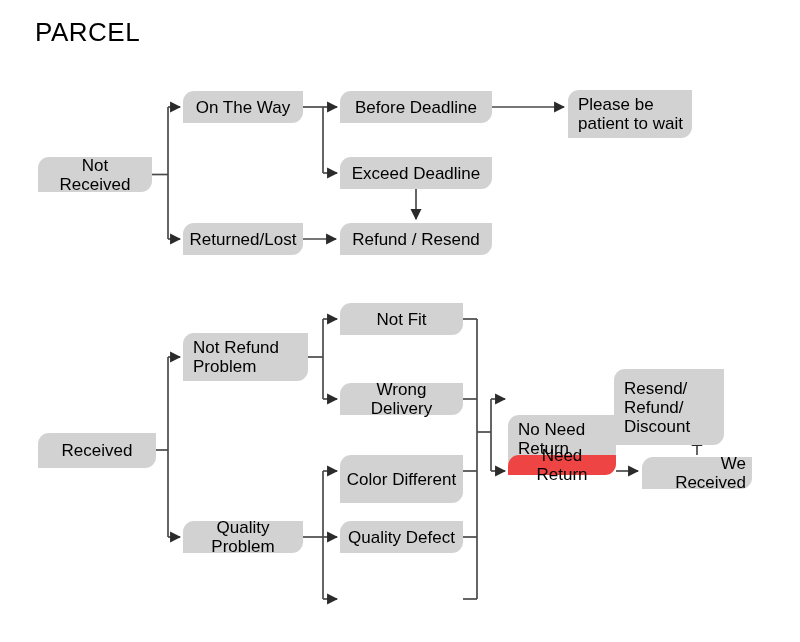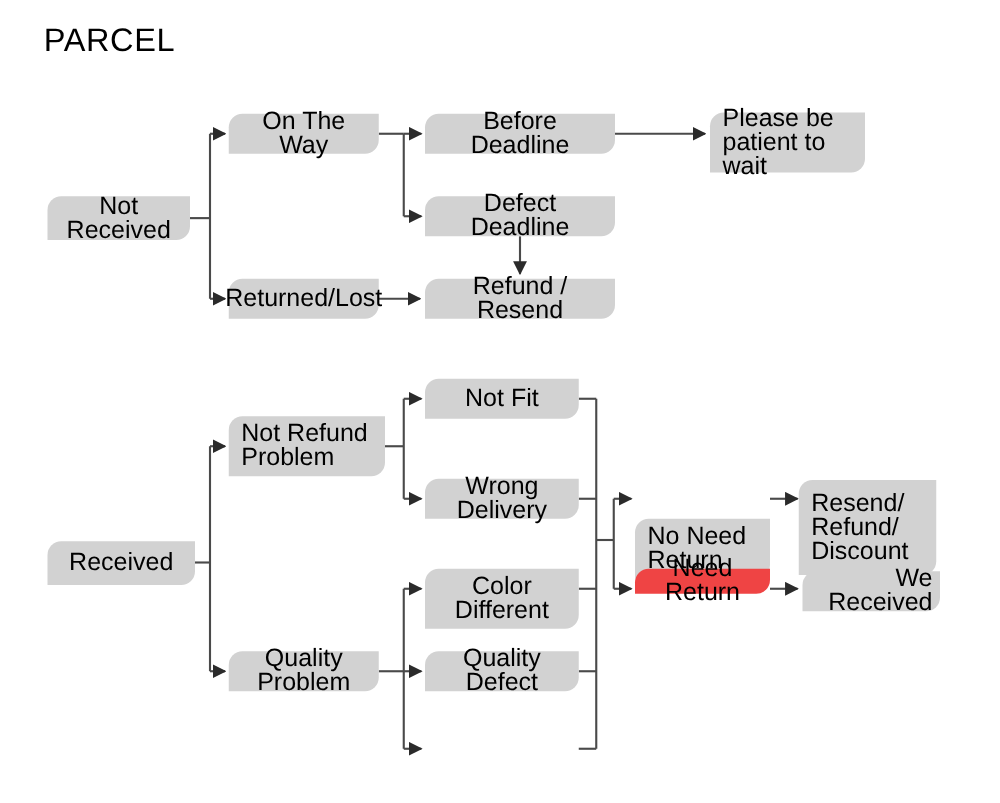--- a/index.html
+++ b/index.html
@@ -30,21 +30,21 @@
     top: 0;
     width: 800px;
     height: 642px;
     pointer-events: none;
   }
   .node {
     position: absolute;
     box-sizing: border-box;
     background: #d2d2d2;
     color: #000000;
-    font-size: 20px;
+    font-size: 17px;
     line-height: 19px;
     display: flex;
     align-items: center;
     justify-content: center;
     text-align: center;
     
     border-radius: 11px 0 11px 0;
     padding: 0 6px;
     white-space: pre-line;
   }
@@ -118,34 +118,34 @@
       <path d="M 616 471 L 638 471"></path>
 
       <path d="M 697 455 L 697 436"></path>
     </g>
   </svg>
 
   <div class="node" style="left: 38px; top: 157px; width: 114px; height: 35px; background: rgb(210, 210, 210); color: rgb(0, 0, 0);">Not Received</div>
   <div class="node" style="left: 183px; top: 91px; width: 120px; height: 32px; background: rgb(210, 210, 210); color: rgb(0, 0, 0);">On The Way</div>
   <div class="node" style="left: 183px; top: 223px; width: 120px; height: 32px; background: rgb(210, 210, 210); color: rgb(0, 0, 0);">Returned/Lost</div>
   <div class="node" style="left: 340px; top: 91px; width: 152px; height: 32px; background: rgb(210, 210, 210); color: rgb(0, 0, 0);">Before Deadline</div>
-  <div class="node" style="left: 340px; top: 157px; width: 152px; height: 32px; background: rgb(210, 210, 210); color: rgb(0, 0, 0);">Defect Deadline</div>
+  <div class="node" style="left: 340px; top: 157px; width: 152px; height: 32px; background: rgb(210, 210, 210); color: rgb(0, 0, 0);">Exceed Deadline</div>
   <div class="node" style="left: 340px; top: 223px; width: 152px; height: 32px; background: rgb(210, 210, 210); color: rgb(0, 0, 0);">Refund / Resend</div>
   <div class="node align-left" style="left: 568px; top: 90px; width: 124px; height: 48px; background: rgb(210, 210, 210); color: rgb(0, 0, 0);">Please be
 patient to wait</div>
 
   <div class="node" style="left: 38px; top: 433px; width: 118px; height: 35px; background: rgb(210, 210, 210); color: rgb(0, 0, 0);">Received</div>
   <div class="node align-left" style="left: 183px; top: 333px; width: 125px; height: 48px; background: rgb(210, 210, 210); color: rgb(0, 0, 0);">Not Refund
 Problem</div>
   <div class="node" style="left: 183px; top: 521px; width: 120px; height: 32px; background: rgb(210, 210, 210); color: rgb(0, 0, 0);">Quality Problem</div>
   <div class="node" style="left: 340px; top: 303px; width: 123px; height: 32px; background: rgb(210, 210, 210); color: rgb(0, 0, 0);">Not Fit</div>
   <div class="node" style="left: 340px; top: 383px; width: 123px; height: 32px; background: rgb(210, 210, 210); color: rgb(0, 0, 0);">Wrong Delivery</div>
   <div class="node" style="left: 340px; top: 455px; width: 123px; height: 48px; background: rgb(210, 210, 210); color: rgb(0, 0, 0);">Color Different</div>
   <div class="node" style="left: 340px; top: 521px; width: 123px; height: 32px; background: rgb(210, 210, 210); color: rgb(0, 0, 0);">Quality Defect</div>
   <div class="node align-left" style="left: 508px; top: 375px; width: 108px; height: 48px; background: rgb(210, 210, 210); color: rgb(0, 0, 0); margin-top: 40px;">No Need
 Return</div>
   <div class="node" style="left: 508px; top: 455px; width: 108px; height: 20px; background: #ef4444; color: rgb(0, 0, 0);">Need Return</div>
-  <div class="node align-left" style="left: 639px; top: 369px; width: 110px; height: 76px; background: rgb(210, 210, 210); color: rgb(0, 0, 0); margin-top: 15px;">Resend/
+  <div class="node align-left" style="left: 614px; top: 369px; width: 110px; height: 76px; background: rgb(210, 210, 210); color: rgb(0, 0, 0);">Resend/
 Refund/
 Discount</div>
   <div class="node" style="left: 642px; top: 457px; width: 110px; height: 32px; background: rgb(210, 210, 210); color: rgb(0, 0, 0); text-align: right;">We Received</div>
 
 </div>
 
 </body></html>

